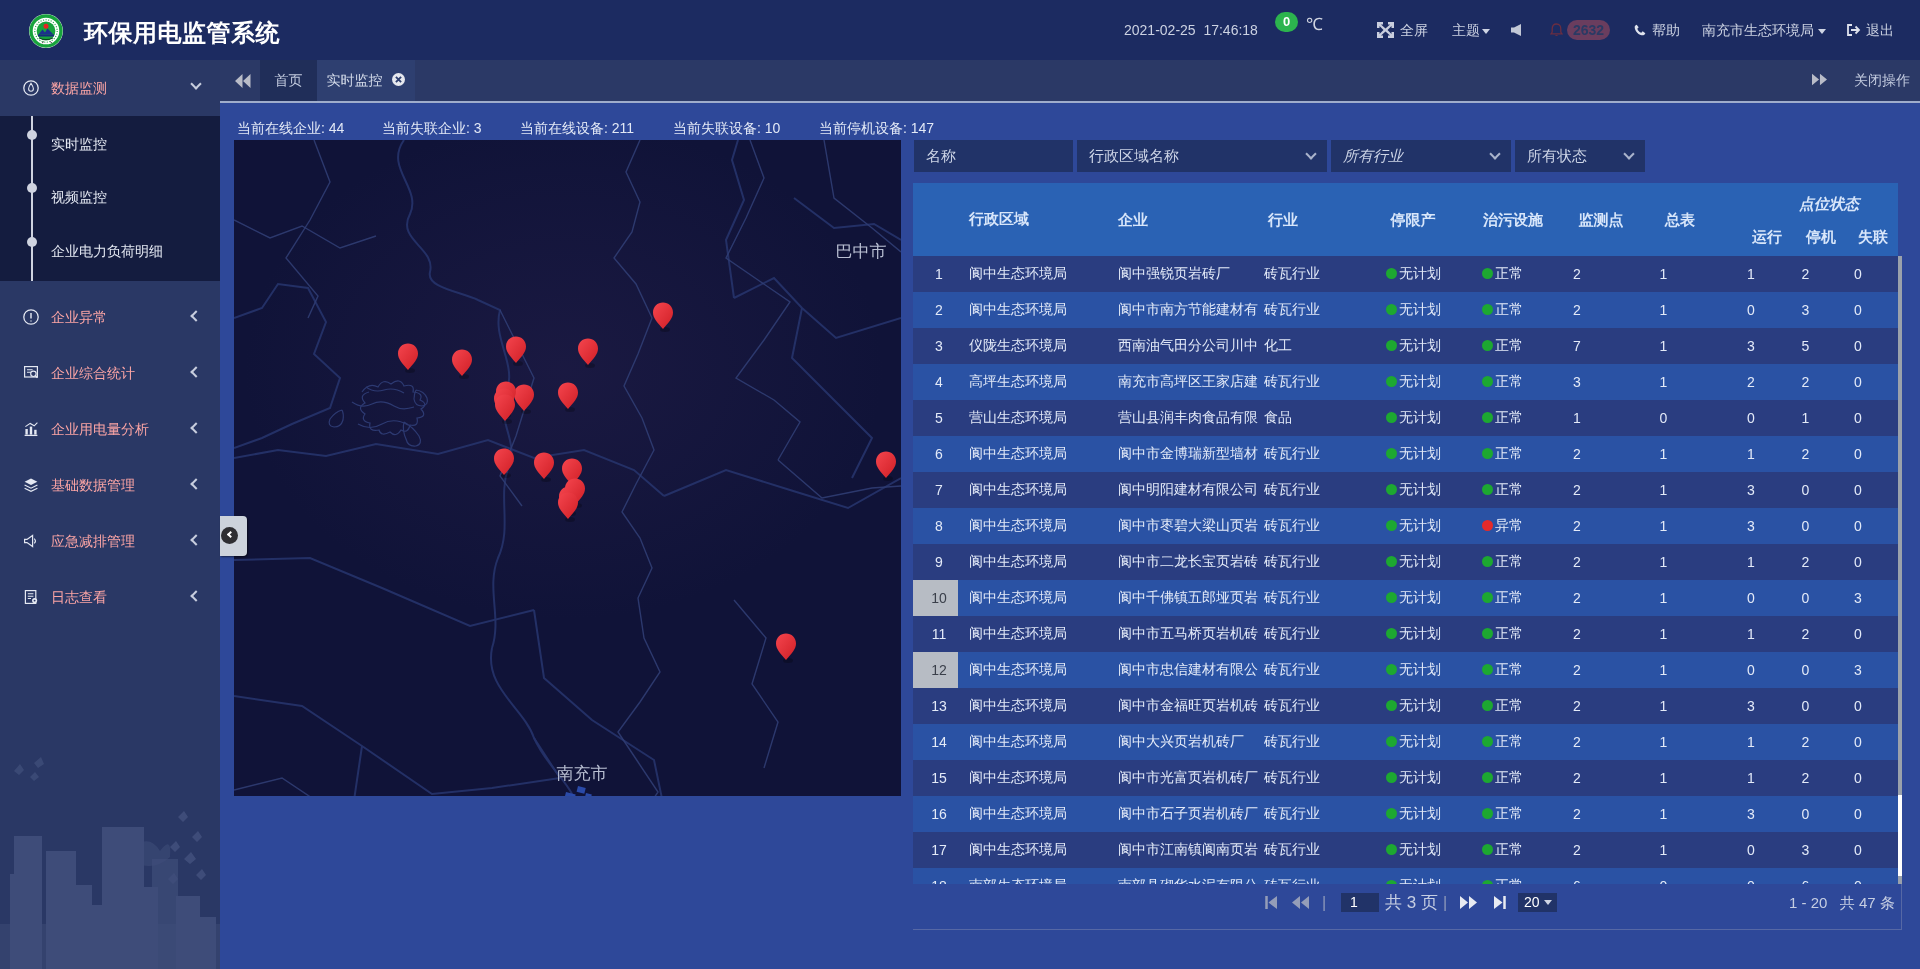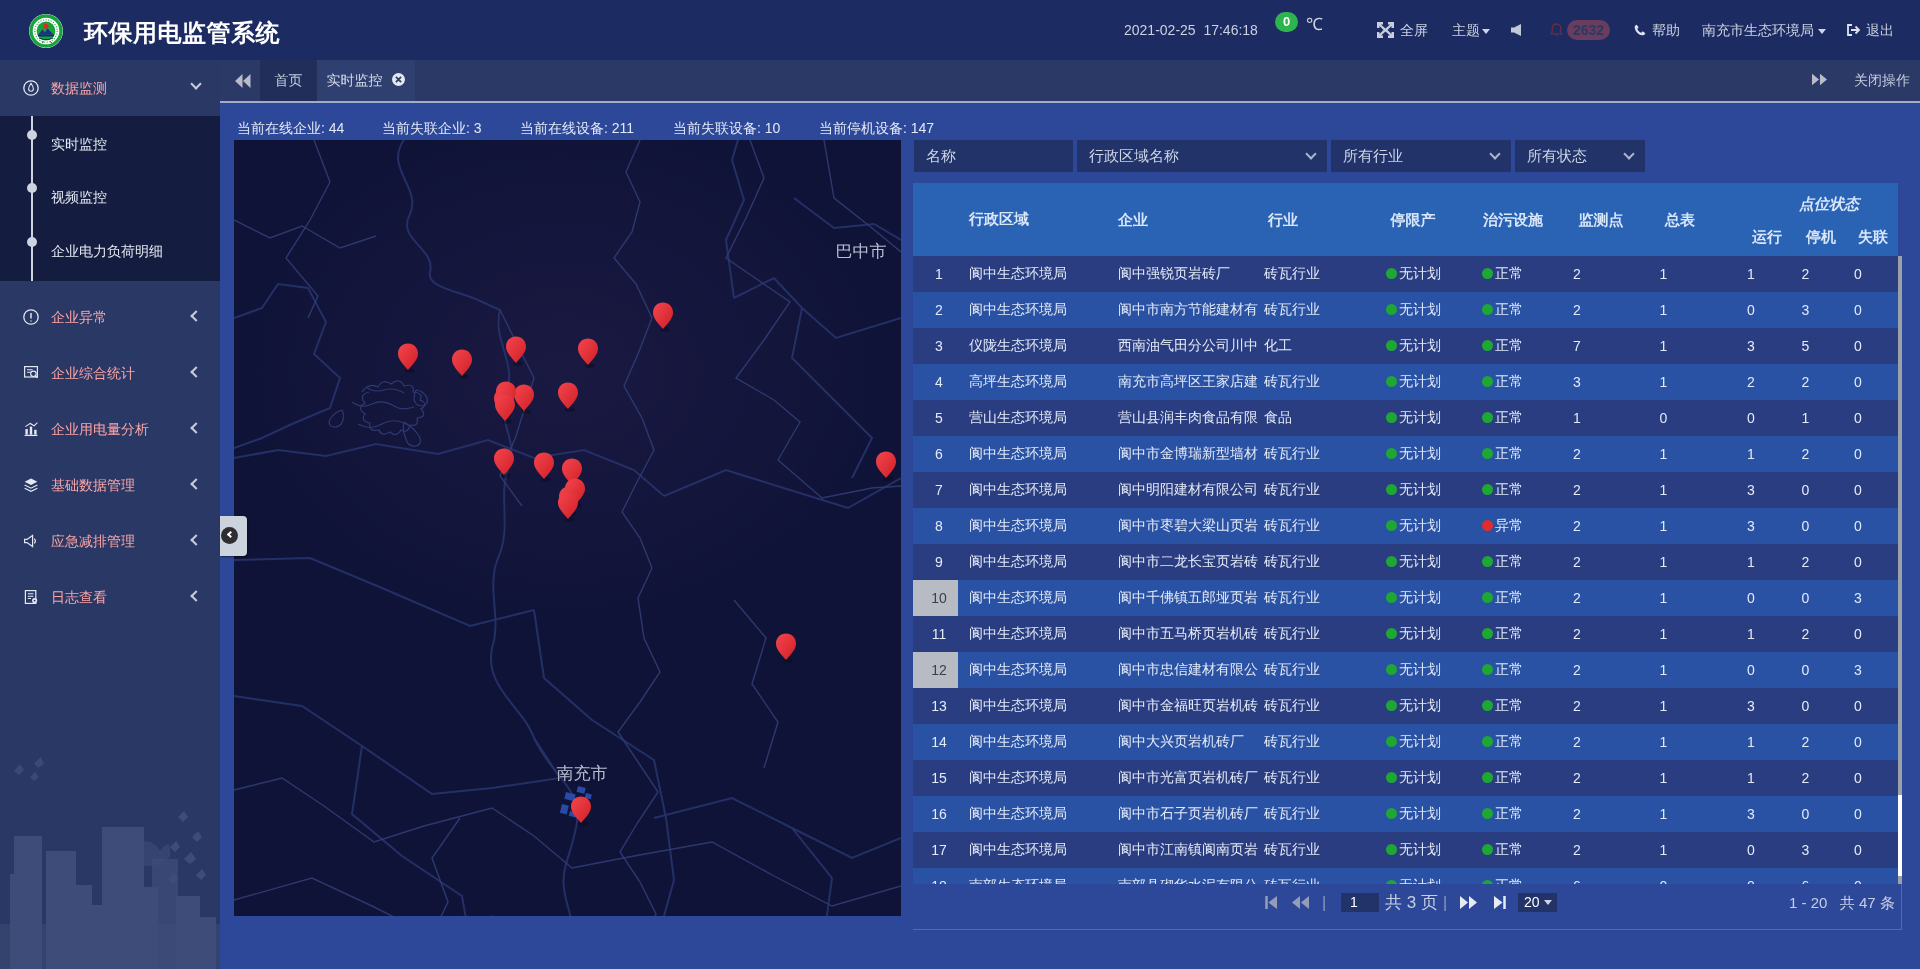--- a/index.html
+++ b/index.html
@@ -38,31 +38,31 @@
 #submenu .vline { position:absolute; left:31px; top:0; width:2px; height:165px; background:#cfd3e0; }
 .subitem { position:absolute; left:0; width:220px; height:20px; color:#e4e8f2; font-size:14px; line-height:20px; }
 .subitem .dot { position:absolute; left:27px; top:-4px; width:10px; height:10px; border-radius:50%; background:#cfd3e0; }
 .subitem .st { position:absolute; left:51px; }
 
 
 #statsbar { position:absolute; left:220px; top:103px; width:1700px; height:37px; color:#e3e9f6; font-size:14px; }
 #statsbar span { position:absolute; top:17px; }
 
 
-#map { position:absolute; left:234px; top:140px; width:667px; height:776px; background:#be185d; overflow:hidden; }
+#map { position:absolute; left:234px; top:140px; width:667px; height:656px; background:#be185d; overflow:hidden; }
 #collapse-btn { position:absolute; left:220px; top:516px; width:27px; height:40px; background:#cdd3dc; border-radius:0 4px 4px 0; z-index:22; box-shadow:1px 1px 2px rgba(0,0,0,0.5); }
 #collapse-btn .cc { position:absolute; left:1px; top:11px; width:17px; height:17px; border-radius:50%; background:#2e2e32; }
 #collapse-btn .ch { position:absolute; left:7px; top:5px; width:5px; height:5px; border:solid #fff; border-width:0 2px 2px 0; transform:rotate(135deg); }
 
 
 .filter { position:absolute; top:140px; height:32px; background:#213368; color:#ccd4e6; font-size:15px; line-height:32px; }
 .filter .fc { position:absolute; right:12px; top:12px; width:8px; height:8px; border:solid #aab4cc; border-width:0 2px 2px 0; transform:rotate(45deg); margin-top:-2px; }
 #f1 { left:914px; width:159px; padding-left:12px; }
 #f2 { left:1077px; width:250px; padding-left:12px; }
-#f3 { left:1331px; width:180px; padding-left:12px; }
+#f3 { left:1331px; width:180px; padding-left:12px;font-style:italic; }
 #f4 { left:1515px; width:130px; padding-left:12px; }
 
 
 #thead { position:absolute; left:913px; top:183px; width:985px; height:73px; background:#2a62b4; color:#d8e6fa; font-weight:bold; font-size:15px; }
 #thead .hl { position:absolute; transform:translateX(-50%); white-space:nowrap; }
 #rows { position:absolute; left:913px; top:256px; width:985px; height:628px; overflow:hidden; }
 .trow { width:985px; height:36px; display:grid; grid-template-columns:45px 147px 155px 115px 87px 85px 60px 113px 62px 47px 58px 11px; align-items:center; color:#e3eaf8; font-size:14px; }
 .trow.odd { background:#2a3d80; }
 .trow.even { background:#2a52a4; }
 .trow .c0 { text-align:center; padding-left:7px; }

